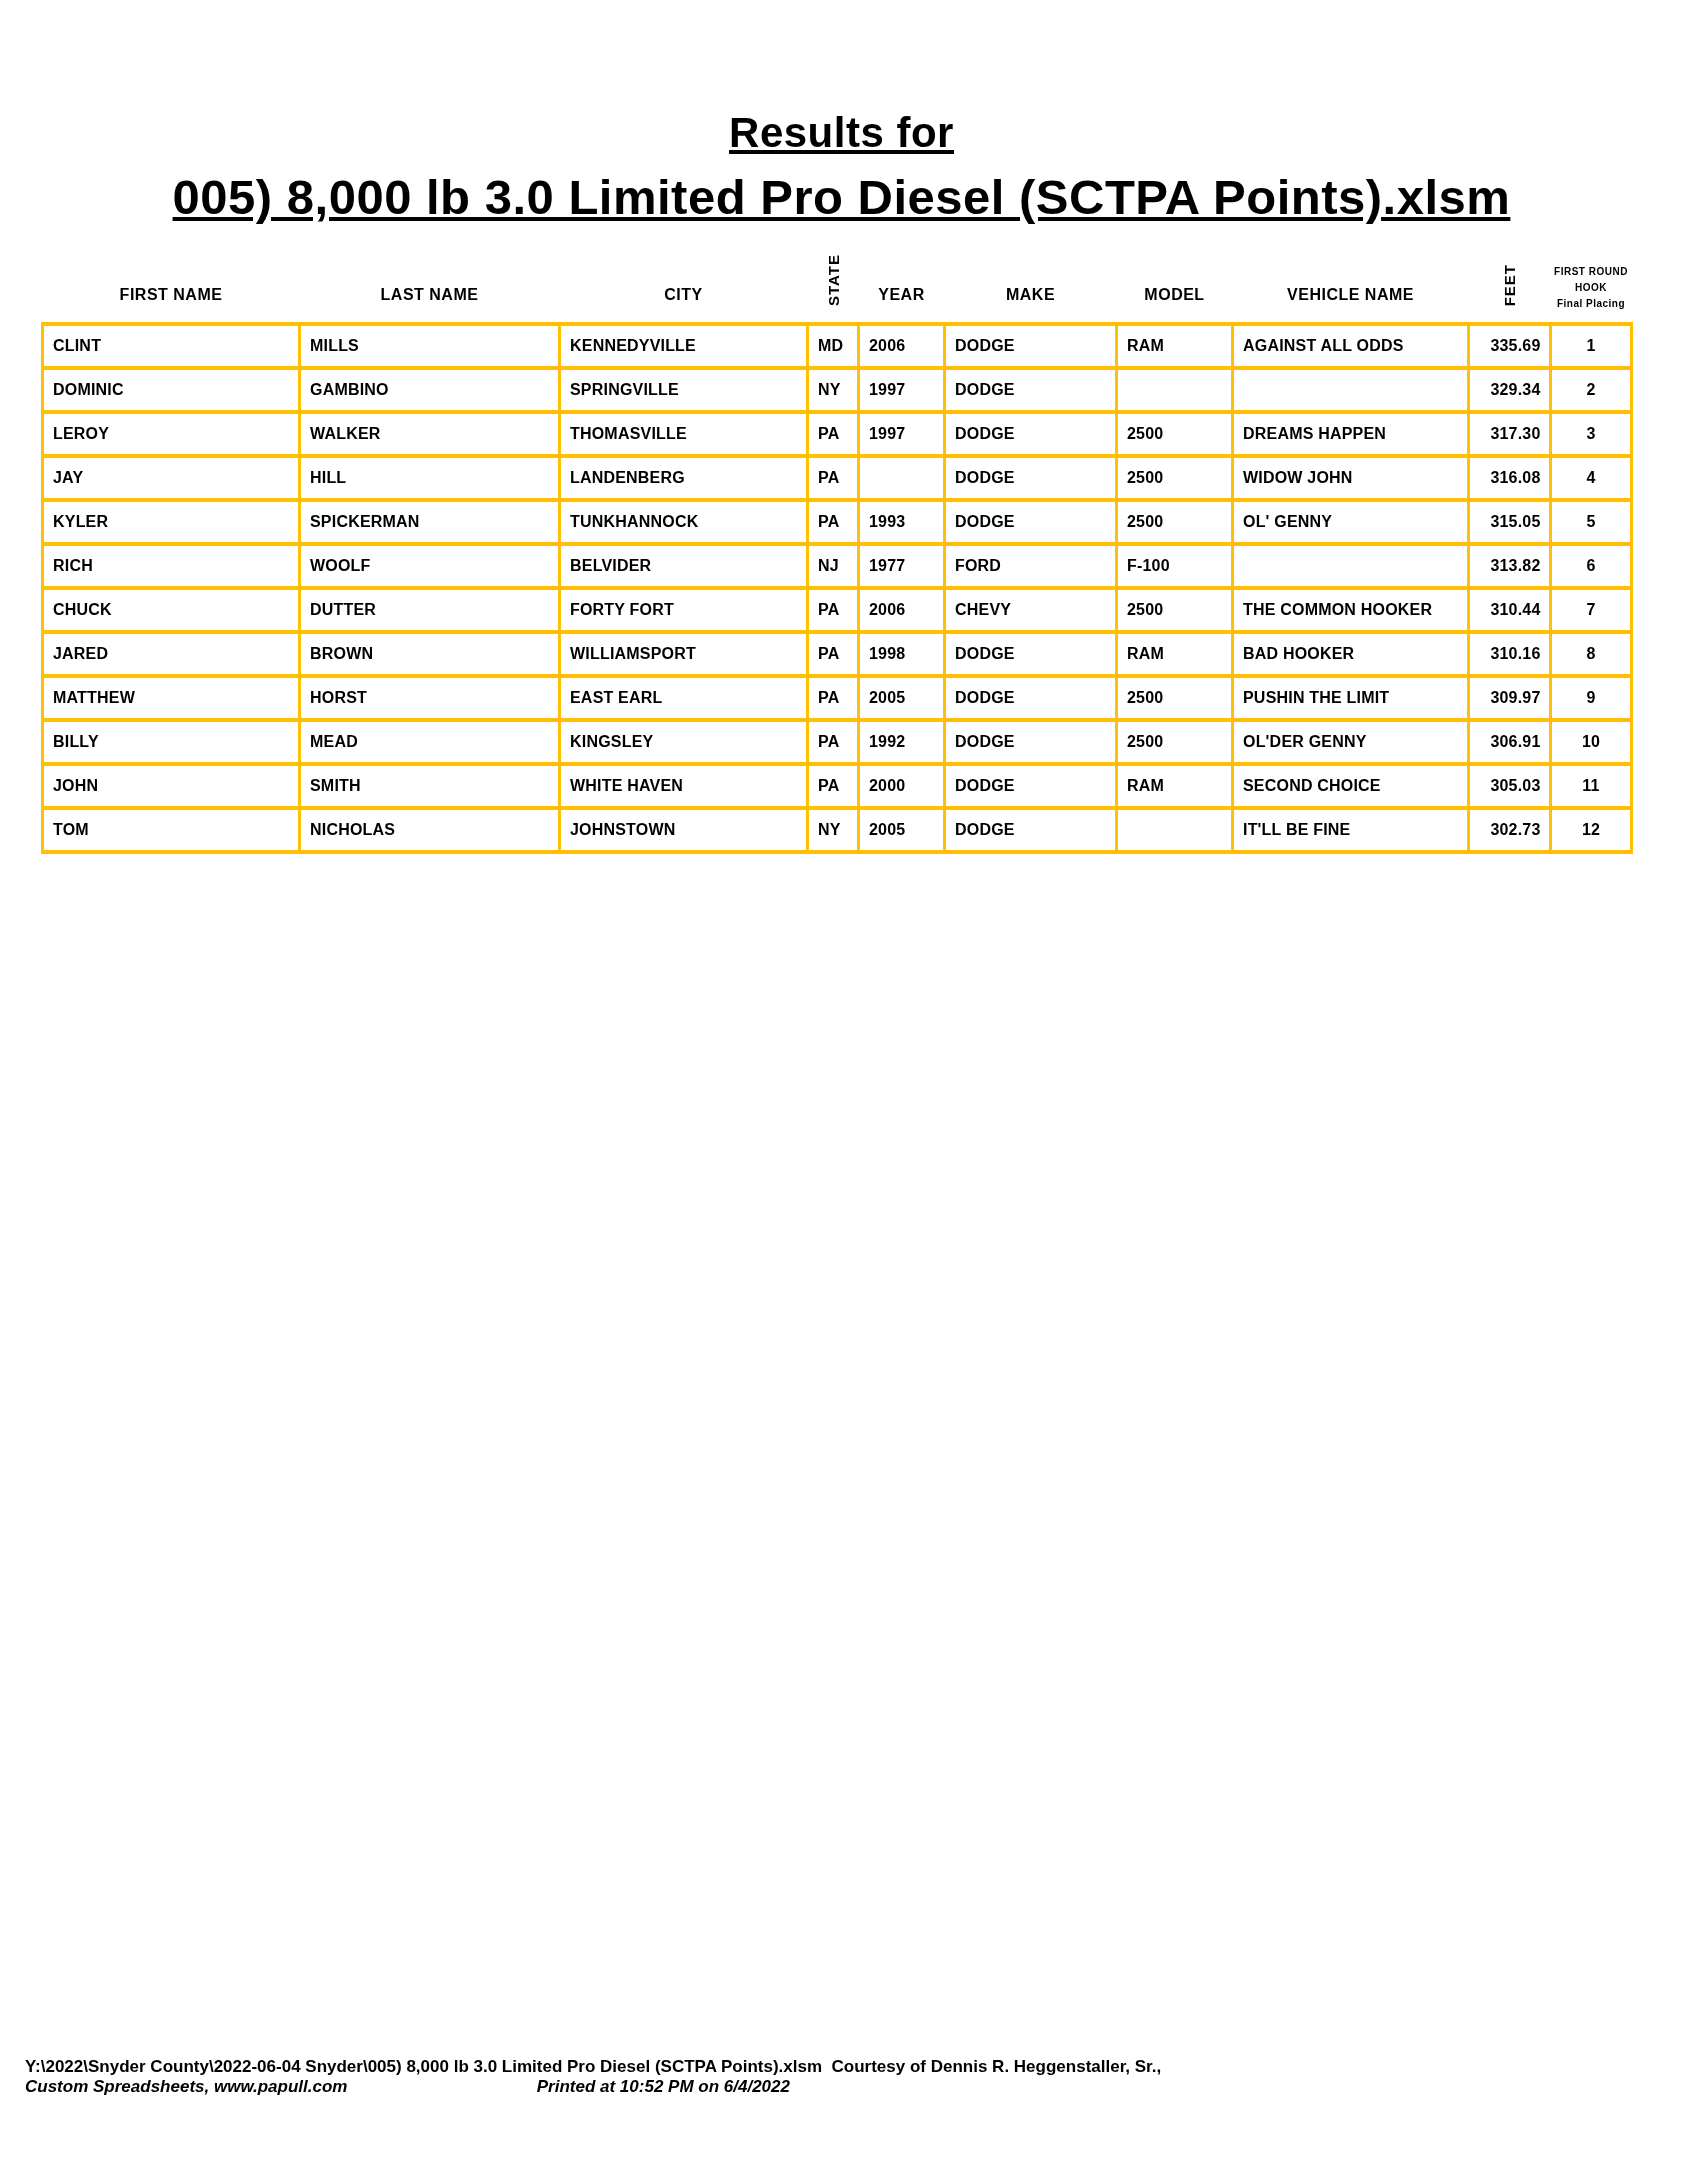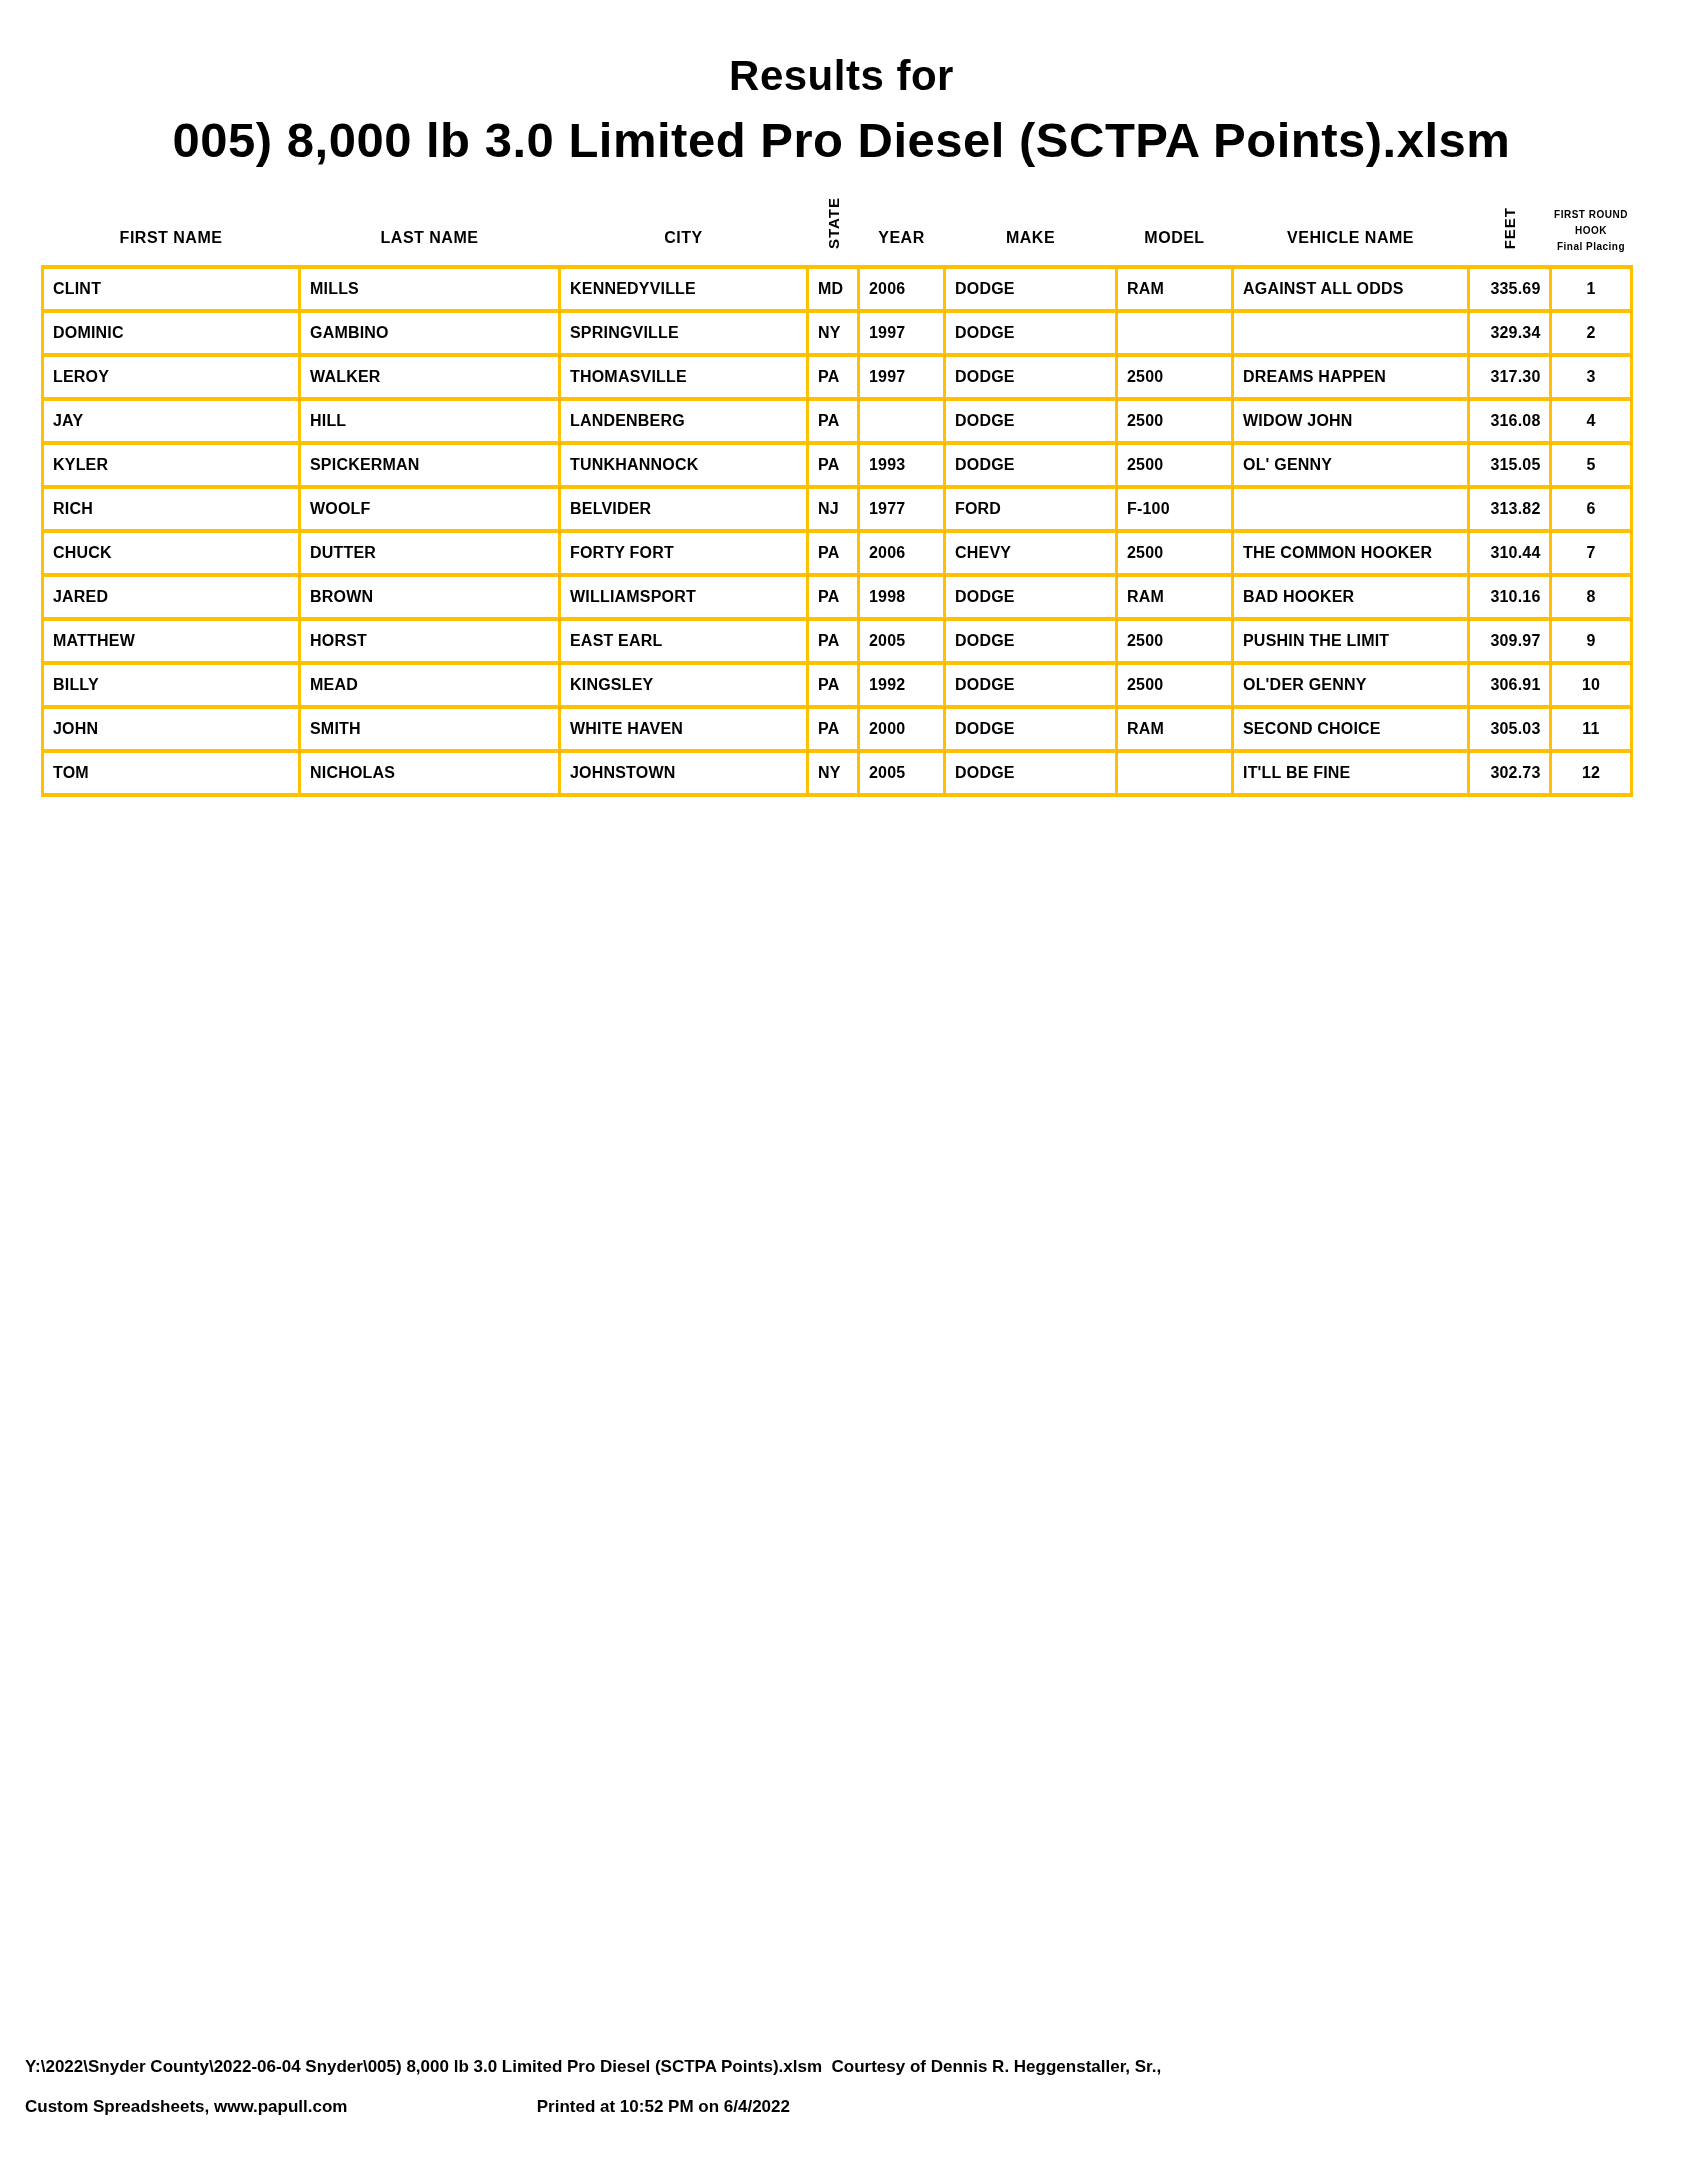--- a/index.html
+++ b/index.html
@@ -6,21 +6,21 @@
   html, body { background: #ffffff; }
   .page {
     position: relative;
     width: 1683px;
     height: 2178px;
     background: #ffffff;
     font-family: "Liberation Sans", sans-serif;
     color: #000000;
     overflow: hidden;
   }
-  .title-block { text-align: center; padding-top: 52px; }
+  .title-block { text-align: center; padding-top: 109px; text-decoration: underline; }
   .title-line1 {
     font-size: 42px;
     font-weight: bold;
     letter-spacing: 0.5px;
   }
   .title-line2 {
     font-size: 49px;
     font-weight: bold;
     margin-top: 12px;
     letter-spacing: 0.5px;
@@ -82,21 +82,21 @@
   tbody td.c9 { text-align: center; padding-left: 0; }
   .footer {
     position: absolute;
     left: 25px;
     top: 2057px;
     width: 1634px;
     font-size: 17px;
     font-weight: bold;
   }
   .footer-line1 { white-space: pre-wrap; }
-  .footer-line2 { margin-top: 20px; }
+  .footer-line2 { margin-top: 0; font-style: italic; }
   .footer-credit { display: inline-block; width: 507px; }
 </style>
 </head>
 <body>
 
 <div class="page">
 
   <div class="title-block">
     <div class="title-line1">Results for</div>
     <div class="title-line2">005) 8,000 lb 3.0 Limited Pro Diesel (SCTPA Points).xlsm</div>

